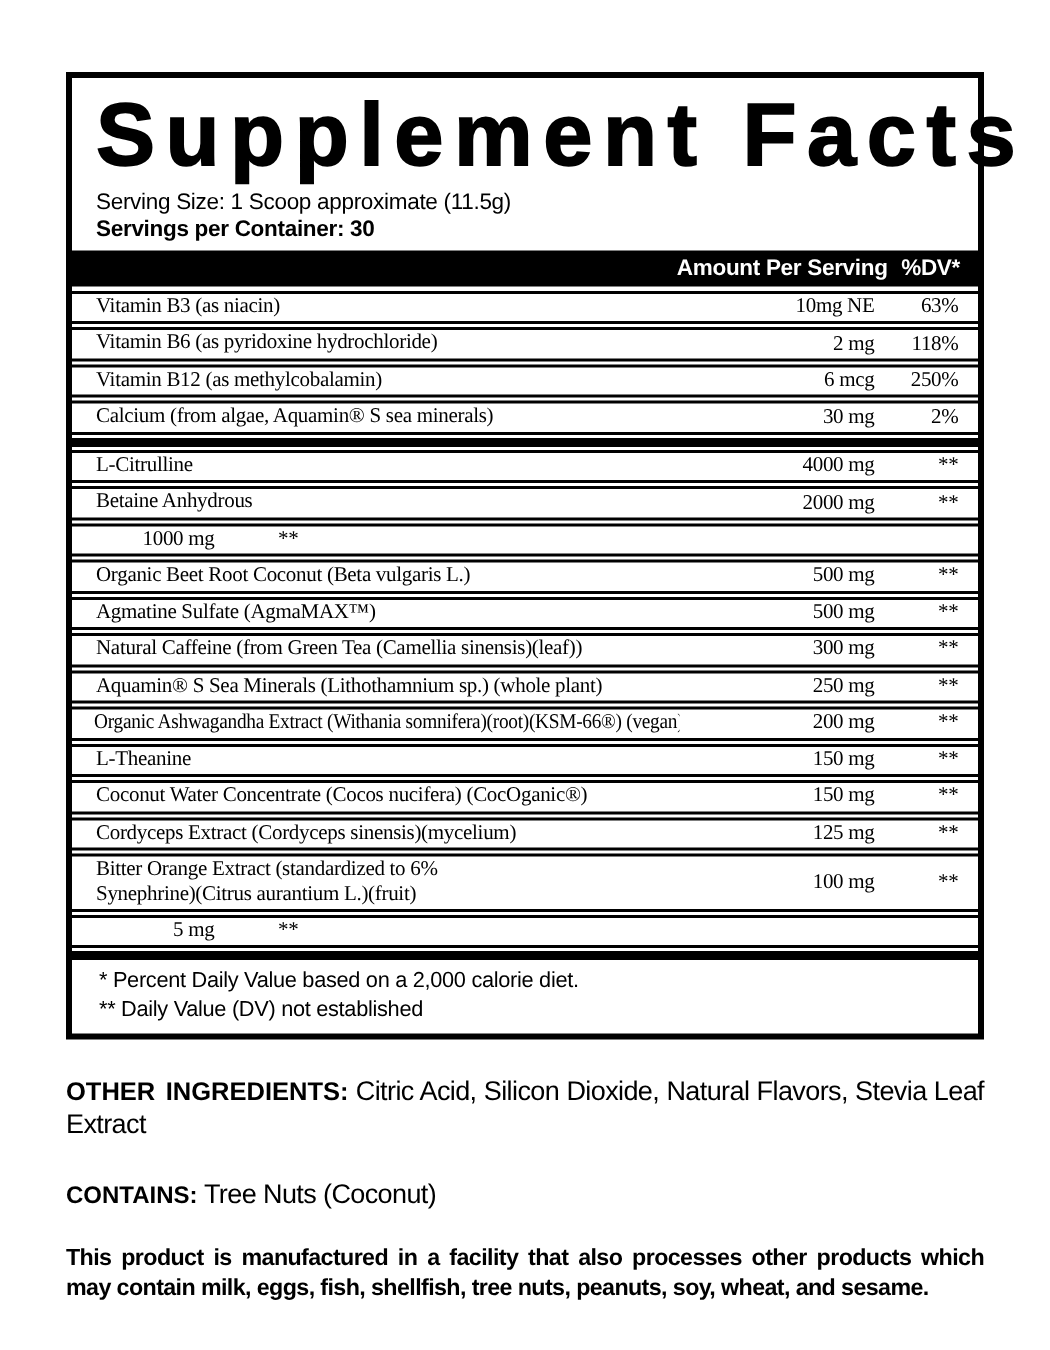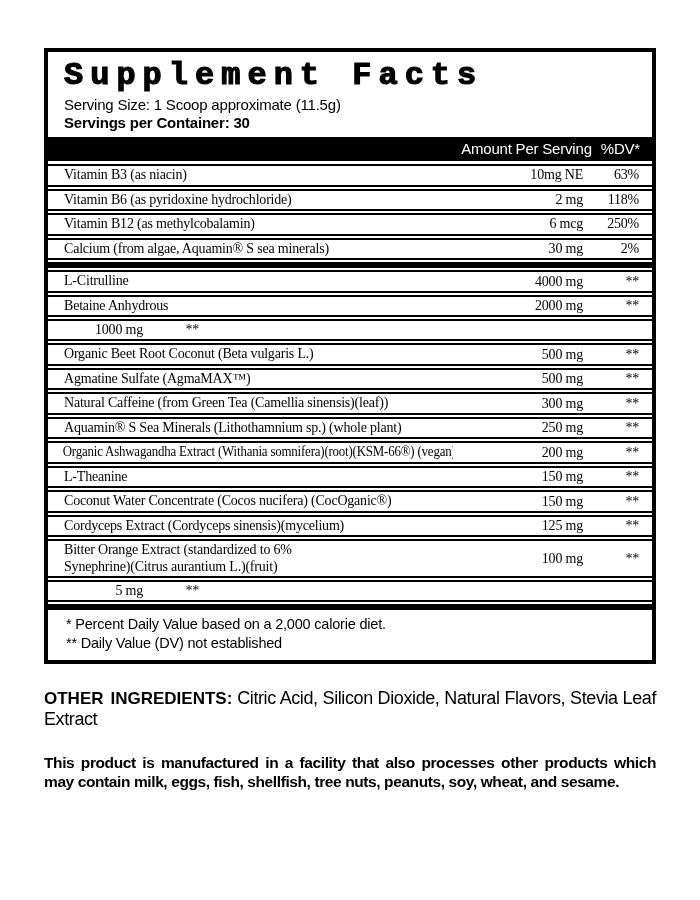--- a/index.html
+++ b/index.html
@@ -7,29 +7,29 @@
     width:700px;height:900px;background:#fff;color:#000;
     font-family:"Liberation Sans", sans-serif;
     overflow:hidden;
   }
   .page{padding:48px 44px 0 44px;}
 
   
   .facts-box{border:4px solid #000;background:#fff;}
   .box-head{padding:4px 14px 6px 16px;}
   .sf-title{
-    font-size:32px;font-weight:bold;letter-spacing:7px;line-height:1.1;
-    white-space:nowrap;-webkit-text-stroke:1.2px #000;margin-top:2px;font-family:Liberation Mono, monospace;
+    font-size:59px;font-weight:bold;letter-spacing:7px;line-height:1.1;
+    white-space:nowrap;-webkit-text-stroke:1.2px #000;margin-top:2px;
   }
   .serving-line{font-size:15px;margin-top:3px;letter-spacing:-0.2px;}
   .servings-line{font-size:15px;font-weight:bold;letter-spacing:-0.2px;margin-top:1px;}
 
   .header-bar{
     background:#000;color:#fff;display:flex;justify-content:flex-end;
-    align-items:center;gap:9px;font-weight:normal;font-size:15px;
+    align-items:center;gap:9px;font-weight:bold;font-size:15px;
     padding:3px 12px 4px 0;letter-spacing:-0.2px;
   }
 
   .rows-area{padding:0;font-family:Liberation Serif, serif;}
   .row{
     display:flex;align-items:center;
     border-top:2px solid #000;border-bottom:2px solid #000;
     margin-top:2px;padding:1px 0;
   }
   .row:first-child{margin-top:3px;}
@@ -186,16 +186,17 @@
 
     <div class="footnote-box">
       <div class="footnote-line">* Percent Daily Value based on a 2,000 calorie diet.</div>
       <div class="footnote-line">** Daily Value (DV) not established</div>
     </div>
 
   </div>
 
   <p class="other-para"><span class="other-label">OTHER INGREDIENTS:</span><span> Citric Acid, Silicon Dioxide, Natural Flavors, Stevia Leaf Extract</span></p>
 
+  <p class="contains-para"><span class="contains-label">CONTAINS:</span><span> Tree Nuts (Coconut)</span></p>
 
   <p class="disclaimer-para">This product is manufactured in a facility that also processes other products which may contain milk, eggs, fish, shellfish, tree nuts, peanuts, soy, wheat, and sesame.</p>
 
 </div>
 
 </body></html>

